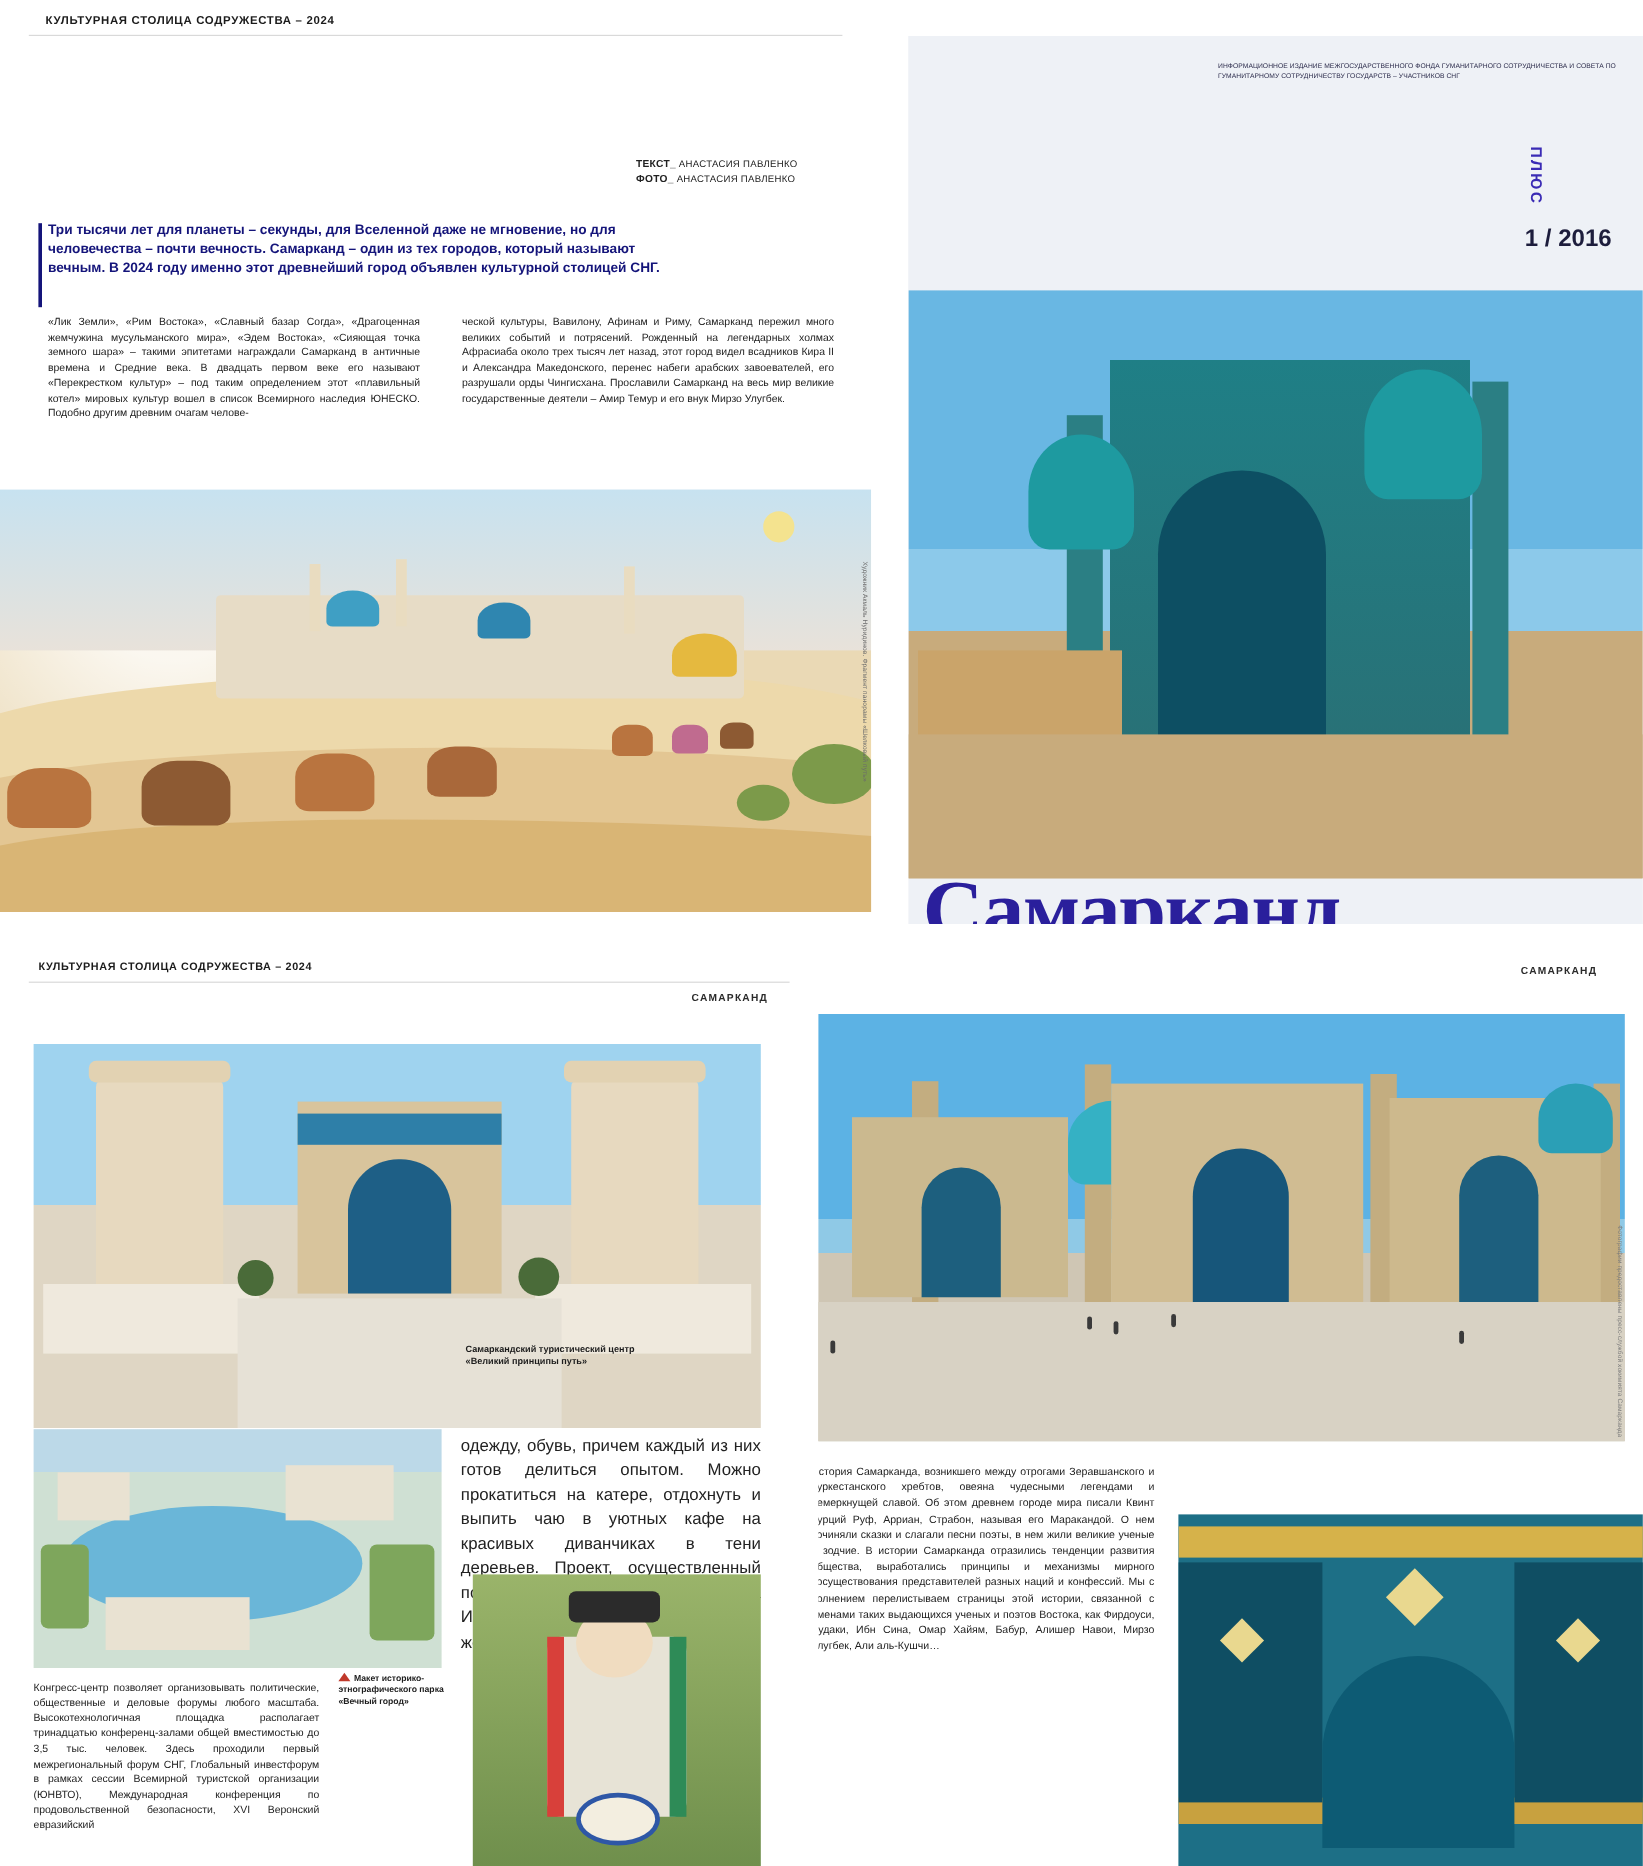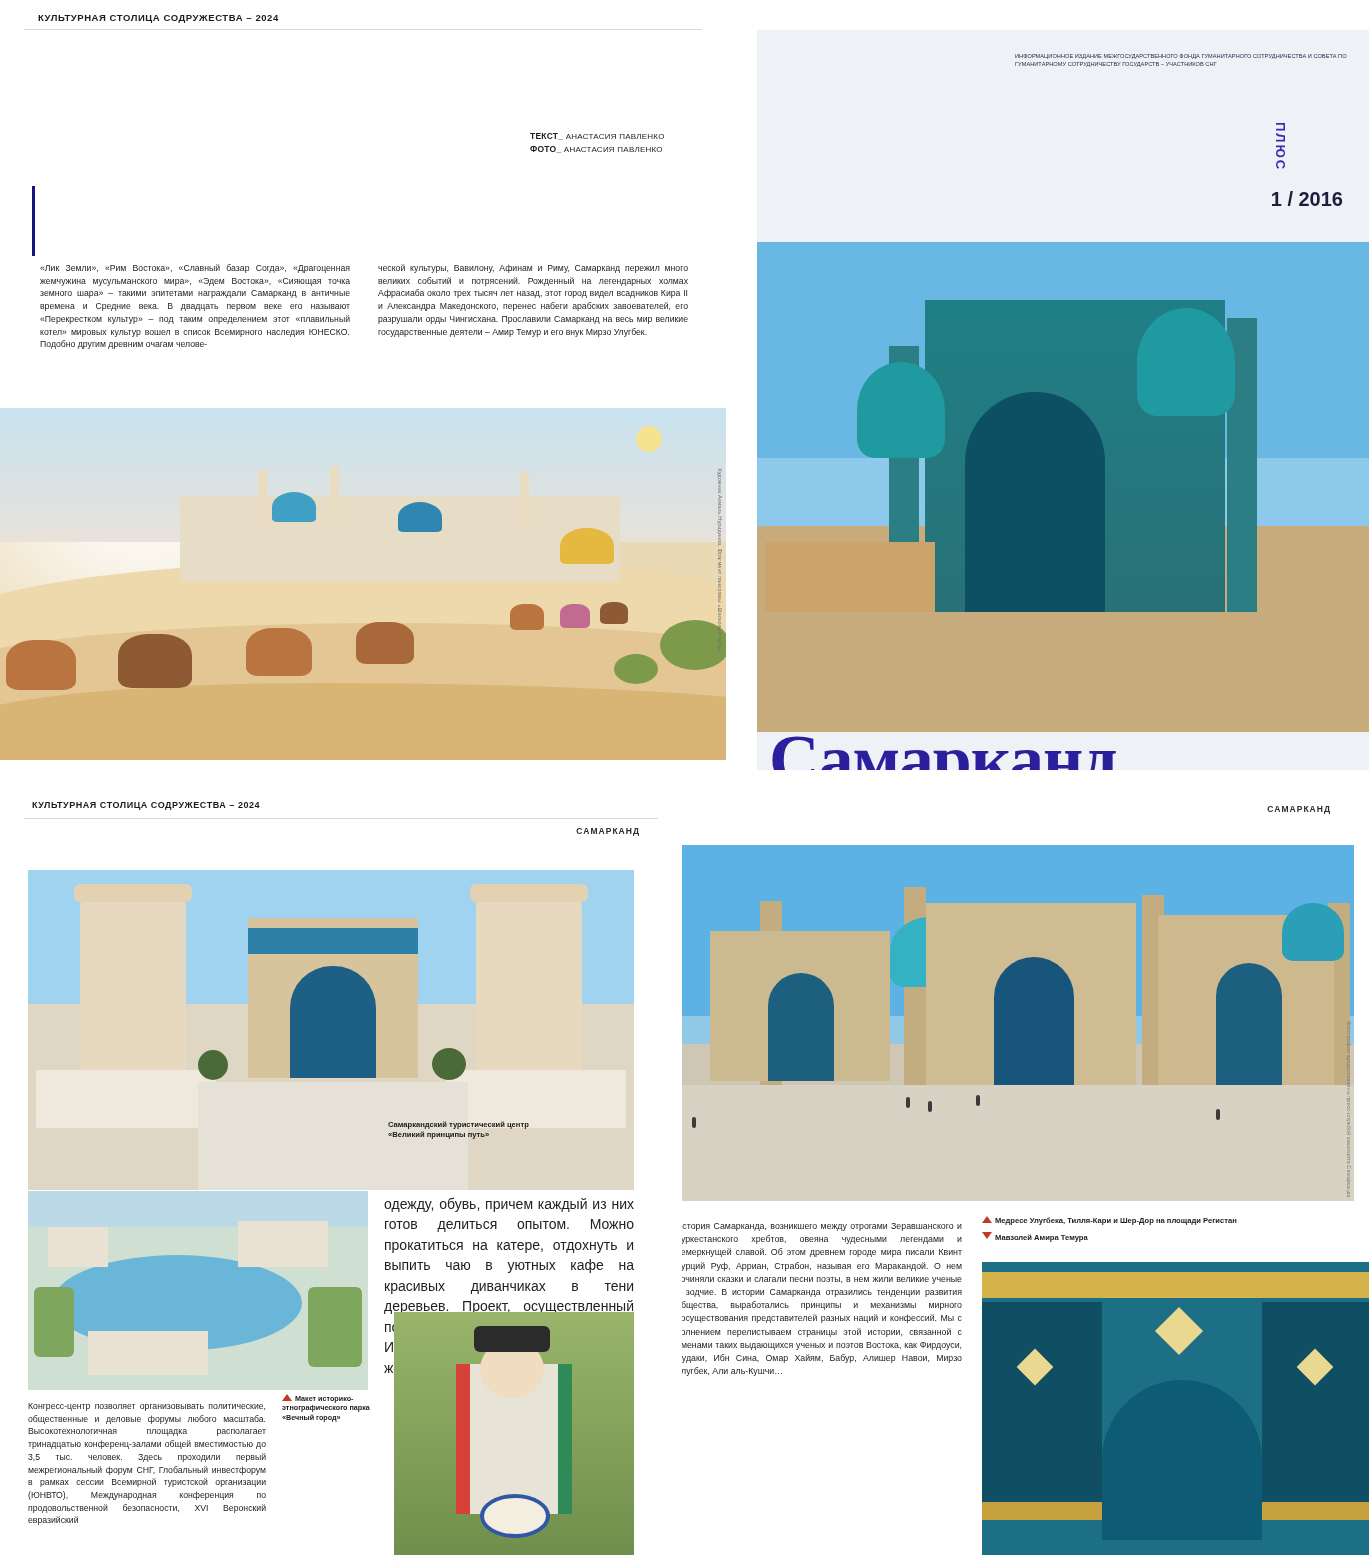--- a/index.html
+++ b/index.html
@@ -35,21 +35,21 @@
   .credits { position:absolute; left:530px; top:131px; width:190px; text-align:left; }
   .credits div { font-size:8px; letter-spacing:.03em; color:#222; margin-bottom:3px; }
   .credits b { font-weight:bold; font-size:8.5px; }
 
   .lead {
     position:absolute; left:40px; top:184px; width:520px;
     font-size:11.4px; line-height:1.42; font-weight:bold; color:#14147a;
   }
   .lead .bar { position:absolute; left:-8px; top:2px; width:3px; height:70px; background:#14147a; }
 
-  .cols { position:absolute; left:40px; top:262px; width:655px; display:flex; gap:28px; }
+  .cols { position:absolute; left:40px; top:262px; width:655px; display:flex; gap:28px;justify-content:space-between; }
   .col { width:310px; font-size:8.7px; line-height:1.46; color:#222; text-align:justify; }
 
   .img-watercolor {
     position:absolute; left:0; top:408px; width:726px; height:352px;
     background:
       radial-gradient(circle at 20% 18%, rgba(255,255,255,.8) 0 12%, rgba(255,255,255,0) 40%),
       linear-gradient(#cfe7f2 0 30%, #ead9b5 30% 55%, #e9cf9f 55% 100%);
     overflow:hidden;
   }
   .wc-sky { position:absolute; inset:0 0 62% 0; background:linear-gradient(#c7e2f0,#e8e2da); }
@@ -222,20 +222,21 @@
 
   <div class="credits">
     <div><b>ТЕКСТ_</b>
       <span>АНАСТАСИЯ ПАВЛЕНКО</span></div>
     <div><b>ФОТО_</b>
       <span>АНАСТАСИЯ ПАВЛЕНКО</span></div>
   </div>
 
   <div class="lead">
     <span class="bar"></span>
+    <span>Три тысячи лет для планеты – секунды, для Вселенной даже не мгновение, но для человечества – почти вечность. Самарканд – один из тех городов, который называют вечным. В 2024 году именно этот древнейший город объявлен культурной столицей СНГ.</span>
   </div>
 
   <div class="cols">
     <div class="col">«Лик Земли», «Рим Востока», «Славный базар Согда», «Драгоценная жемчужина мусульманского мира», «Эдем Востока», «Сияющая точка земного шара» – такими эпитетами награждали Самарканд в античные времена и Средние века. В двадцать первом веке его называют «Перекрестком культур» – под таким определением этот «плавильный котел» мировых культур вошел в список Всемирного наследия ЮНЕСКО. Подобно другим древним очагам челове-</div>
     <div class="col">ческой культуры, Вавилону, Афинам и Риму, Самарканд пережил много великих событий и потрясений. Рожденный на легендарных холмах Афрасиаба около трех тысяч лет назад, этот город видел всадников Кира II и Александра Македонского, перенес набеги арабских завоевателей, его разрушали орды Чингисхана. Прославили Самарканд на весь мир великие государственные деятели – Амир Темур и его внук Мирзо Улугбек.</div>
   </div>
 
   <div class="img-watercolor">
     <div class="wc-sky"></div>
     <div class="wc-sun"></div>
@@ -361,28 +362,20 @@
     <div class="rg-person" style="left:230px;top:252px;"></div>
     <div class="rg-person" style="left:252px;top:256px;"></div>
     <div class="rg-person" style="left:300px;top:250px;"></div>
     <div class="rg-person" style="left:540px;top:264px;"></div>
     <div class="rg-person" style="left:16px;top:272px;"></div>
     <div class="vert-credit" style="right:2px;top:176px;">Фотографии предоставлены пресс-службой хокимията Самарканда</div>
   </div>
 
   <div class="br-body">История Самарканда, возникшего между отрогами Зеравшанского и Туркестанского хребтов, овеяна чудесными легендами и немеркнущей славой. Об этом древнем городе мира писали Квинт Курций Руф, Арриан, Страбон, называя его Маракандой. О нем сочиняли сказки и слагали песни поэты, в нем жили великие ученые и зодчие. В истории Самарканда отразились тенденции развития общества, выработались принципы и механизмы мирного сосуществования представителей разных наций и конфессий. Мы с волнением перелистываем страницы этой истории, связанной с именами таких выдающихся ученых и поэтов Востока, как Фирдоуси, Рудаки, Ибн Сина, Омар Хайям, Бабур, Алишер Навои, Мирзо Улугбек, Али аль-Кушчи…</div>
 
-  <div class="br-captions">
-    <div class="row">
-      <span class="tri-up"></span><span>Медресе Улугбека, Тилля-Кари и Шер-Дор на площади Регистан</span>
-    </div>
-    <div class="row">
-      <span class="tri-dn"></span><span>Мавзолей Амира Темура</span>
-    </div>
-  </div>
 
   <div class="photo-tile">
     <div class="tile-band" style="top:10px;height:26px;"></div>
     <div class="tile-band" style="top:236px;height:22px;background:#c8a13f;"></div>
     <div class="tile-diag" style="left:0;top:40px;width:120px;height:200px;"></div>
     <div class="tile-diag" style="left:280px;top:40px;width:113px;height:200px;"></div>
     <div class="tile-arc"></div>
     <div class="tile-star" style="left:40px;top:92px;width:26px;height:26px;transform:rotate(45deg);"></div>
     <div class="tile-star" style="left:320px;top:92px;width:26px;height:26px;transform:rotate(45deg);"></div>
     <div class="tile-star" style="left:180px;top:52px;width:34px;height:34px;transform:rotate(45deg);"></div>

